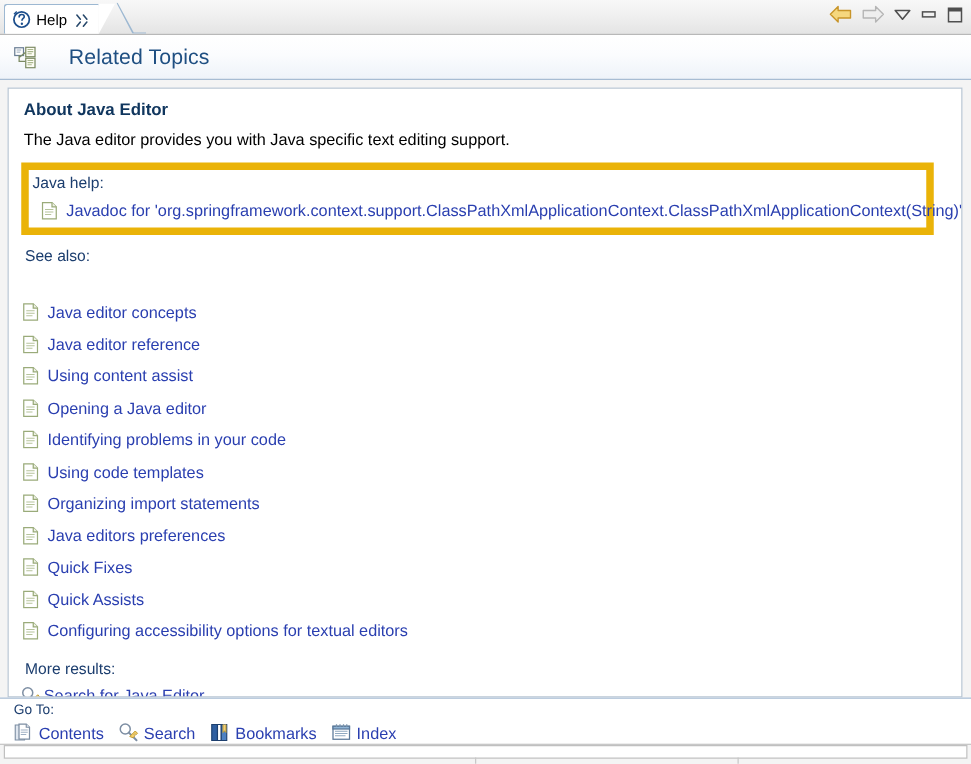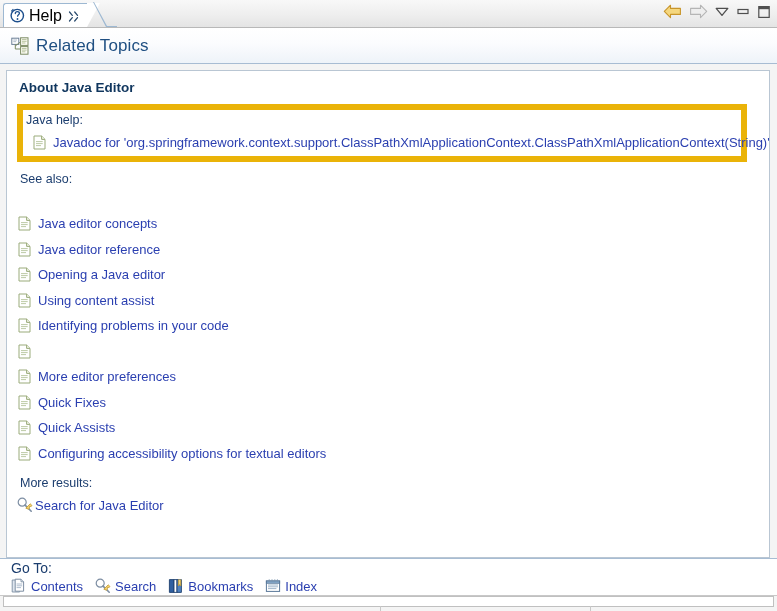--- a/index.html
+++ b/index.html
@@ -36,39 +36,40 @@
     width:0;height:0;
     border-left:13px solid #ffffff;
     border-bottom:24px solid transparent;
   }
   .tab-skew{
     position:absolute;left:93px;top:2px;width:24px;height:25px;
     overflow:hidden;pointer-events:none;
   }
   .tab-skew svg{display:block;}
   .tab-label{
-    font-size:16px;color:#000;white-space:nowrap;
+    font-size:12px;color:#000;white-space:nowrap;
   }
   .help-icon{width:15px;height:15px;flex:0 0 15px;}
   .close-x{width:11px;height:11px;flex:0 0 11px;margin-left:2px;}
 
   .tabbar-tools{
     position:absolute;right:6px;top:4px;
     display:flex;align-items:center;gap:7px;
   }
   .tool{display:flex;align-items:center;justify-content:center;}
 
   
   .titleband{
     height:36px;
     background:linear-gradient(to bottom,#ffffff 0%,#fbfcfe 45%,#eef3f9 100%);
     border-bottom:1px solid #a7bcd3;
     display:flex;align-items:center;
     padding-left:11px;
     box-sizing:border-box;
+    gap:19px;
   }
   .titleband .tbicon{width:18px;height:18px;margin-right:7px;flex:0 0 18px;}
   .page-title{
     font-size:17px;color:#1f4f82;letter-spacing:.1px;
   }
 
   
   .contentframe{
     position:absolute;left:6px;top:70px;right:7px;bottom:53px;
     background:#ffffff;
@@ -120,21 +121,21 @@
   .search-icon{width:16px;height:16px;flex:0 0 16px;}
 
   
   .gotobar{
     position:absolute;left:0;right:0;bottom:16px;height:37px;
     border-top:1px solid #a7bcd3;
     background:#ffffff;
     box-sizing:border-box;
     padding:2px 0 0 11px;
   }
-  .goto-label{color:#1b3d6e;font-size:14px;line-height:15px;}
+  .goto-label{color:#1b3d6e;font-size:11px;line-height:15px;}
   .goto-links{display:flex;align-items:center;gap:12px;margin-top:2px;}
   .goto-item{display:flex;align-items:center;gap:4px;cursor:pointer;}
   .goto-item .gicon{width:16px;height:16px;flex:0 0 16px;}
   .goto-item .glabel{color:#2a3fb0;font-size:13px;}
 
   
   .statusbar{
     position:absolute;left:0;right:0;bottom:0;height:16px;
     background:#f4f4f4;
     border-top:1px solid #c8c8c8;
@@ -218,20 +219,21 @@
         <path d="M4.3 7.4 L4.3 12 L9.3 12 M4.3 9 L9.3 5" stroke="#7b8a62" stroke-width="1" fill="none"></path>
       </svg>
     </span>
     <span class="page-title">Related Topics</span>
   </div>
 
   <div class="contentframe">
     <div class="content">
 
       <div class="sect-head">About Java Editor</div>
+      <div class="intro">The Java editor provides you with Java specific text editing support.</div>
 
       <div class="hl-wrap">
         <div class="grouplabel">Java help:</div>
         <div class="link-row inbox">
           <span class="doc-icon">
             <svg viewBox="0 0 13 15" width="13" height="15">
               <path d="M1 1 H8.6 L12 4.4 V14 H1 Z" fill="#ffffff" stroke="#9aab7a" stroke-width="1"></path>
               <path d="M8.6 1 V4.4 H12" fill="#eef1e4" stroke="#9aab7a" stroke-width="1"></path>
               <path d="M3 6.6 H9.7 M3 8.6 H9.7 M3 10.6 H8" stroke="#b6c49c" stroke-width=".9"></path>
             </svg>
@@ -258,52 +260,61 @@
                 <path d="M3 6.6 H9.7 M3 8.6 H9.7 M3 10.6 H8" stroke="#b6c49c" stroke-width=".9"></path>
               </svg></span>
           <span class="link">Java editor reference</span>
         </div>
         <div class="link-row">
           <span class="doc-icon"><svg viewBox="0 0 13 15" width="13" height="15">
                 <path d="M1 1 H8.6 L12 4.4 V14 H1 Z" fill="#ffffff" stroke="#9aab7a" stroke-width="1"></path>
                 <path d="M8.6 1 V4.4 H12" fill="#eef1e4" stroke="#9aab7a" stroke-width="1"></path>
                 <path d="M3 6.6 H9.7 M3 8.6 H9.7 M3 10.6 H8" stroke="#b6c49c" stroke-width=".9"></path>
               </svg></span>
+          <span class="link">Using content assist</span>
+        </div>
+        <div class="link-row">
+          <span class="doc-icon"><svg viewBox="0 0 13 15" width="13" height="15">
+                <path d="M1 1 H8.6 L12 4.4 V14 H1 Z" fill="#ffffff" stroke="#9aab7a" stroke-width="1"></path>
+                <path d="M8.6 1 V4.4 H12" fill="#eef1e4" stroke="#9aab7a" stroke-width="1"></path>
+                <path d="M3 6.6 H9.7 M3 8.6 H9.7 M3 10.6 H8" stroke="#b6c49c" stroke-width=".9"></path>
+              </svg></span>
           <span class="link">Opening a Java editor</span>
         </div>
         <div class="link-row">
           <span class="doc-icon"><svg viewBox="0 0 13 15" width="13" height="15">
                 <path d="M1 1 H8.6 L12 4.4 V14 H1 Z" fill="#ffffff" stroke="#9aab7a" stroke-width="1"></path>
                 <path d="M8.6 1 V4.4 H12" fill="#eef1e4" stroke="#9aab7a" stroke-width="1"></path>
                 <path d="M3 6.6 H9.7 M3 8.6 H9.7 M3 10.6 H8" stroke="#b6c49c" stroke-width=".9"></path>
               </svg></span>
-          <span class="link">Using content assist</span>
-        </div>
-        <div class="link-row">
-          <span class="doc-icon"><svg viewBox="0 0 13 15" width="13" height="15">
-                <path d="M1 1 H8.6 L12 4.4 V14 H1 Z" fill="#ffffff" stroke="#9aab7a" stroke-width="1"></path>
-                <path d="M8.6 1 V4.4 H12" fill="#eef1e4" stroke="#9aab7a" stroke-width="1"></path>
-                <path d="M3 6.6 H9.7 M3 8.6 H9.7 M3 10.6 H8" stroke="#b6c49c" stroke-width=".9"></path>
-              </svg></span>
           <span class="link">Identifying problems in your code</span>
         </div>
         <div class="link-row">
           <span class="doc-icon"><svg viewBox="0 0 13 15" width="13" height="15">
                 <path d="M1 1 H8.6 L12 4.4 V14 H1 Z" fill="#ffffff" stroke="#9aab7a" stroke-width="1"></path>
                 <path d="M8.6 1 V4.4 H12" fill="#eef1e4" stroke="#9aab7a" stroke-width="1"></path>
                 <path d="M3 6.6 H9.7 M3 8.6 H9.7 M3 10.6 H8" stroke="#b6c49c" stroke-width=".9"></path>
               </svg></span>
-        </div>
-        <div class="link-row">
-          <span class="doc-icon"><svg viewBox="0 0 13 15" width="13" height="15">
-                <path d="M1 1 H8.6 L12 4.4 V14 H1 Z" fill="#ffffff" stroke="#9aab7a" stroke-width="1"></path>
-                <path d="M8.6 1 V4.4 H12" fill="#eef1e4" stroke="#9aab7a" stroke-width="1"></path>
-                <path d="M3 6.6 H9.7 M3 8.6 H9.7 M3 10.6 H8" stroke="#b6c49c" stroke-width=".9"></path>
-              </svg></span>
-          <span class="link">More editor preferences</span>
+          <span class="link">Using code templates</span>
+        </div>
+        <div class="link-row">
+          <span class="doc-icon"><svg viewBox="0 0 13 15" width="13" height="15">
+                <path d="M1 1 H8.6 L12 4.4 V14 H1 Z" fill="#ffffff" stroke="#9aab7a" stroke-width="1"></path>
+                <path d="M8.6 1 V4.4 H12" fill="#eef1e4" stroke="#9aab7a" stroke-width="1"></path>
+                <path d="M3 6.6 H9.7 M3 8.6 H9.7 M3 10.6 H8" stroke="#b6c49c" stroke-width=".9"></path>
+              </svg></span>
+          <span class="link">Organizing import statements</span>
+        </div>
+        <div class="link-row">
+          <span class="doc-icon"><svg viewBox="0 0 13 15" width="13" height="15">
+                <path d="M1 1 H8.6 L12 4.4 V14 H1 Z" fill="#ffffff" stroke="#9aab7a" stroke-width="1"></path>
+                <path d="M8.6 1 V4.4 H12" fill="#eef1e4" stroke="#9aab7a" stroke-width="1"></path>
+                <path d="M3 6.6 H9.7 M3 8.6 H9.7 M3 10.6 H8" stroke="#b6c49c" stroke-width=".9"></path>
+              </svg></span>
+          <span class="link">Java editors preferences</span>
         </div>
         <div class="link-row">
           <span class="doc-icon"><svg viewBox="0 0 13 15" width="13" height="15">
                 <path d="M1 1 H8.6 L12 4.4 V14 H1 Z" fill="#ffffff" stroke="#9aab7a" stroke-width="1"></path>
                 <path d="M8.6 1 V4.4 H12" fill="#eef1e4" stroke="#9aab7a" stroke-width="1"></path>
                 <path d="M3 6.6 H9.7 M3 8.6 H9.7 M3 10.6 H8" stroke="#b6c49c" stroke-width=".9"></path>
               </svg></span>
           <span class="link">Quick Fixes</span>
         </div>
         <div class="link-row">

